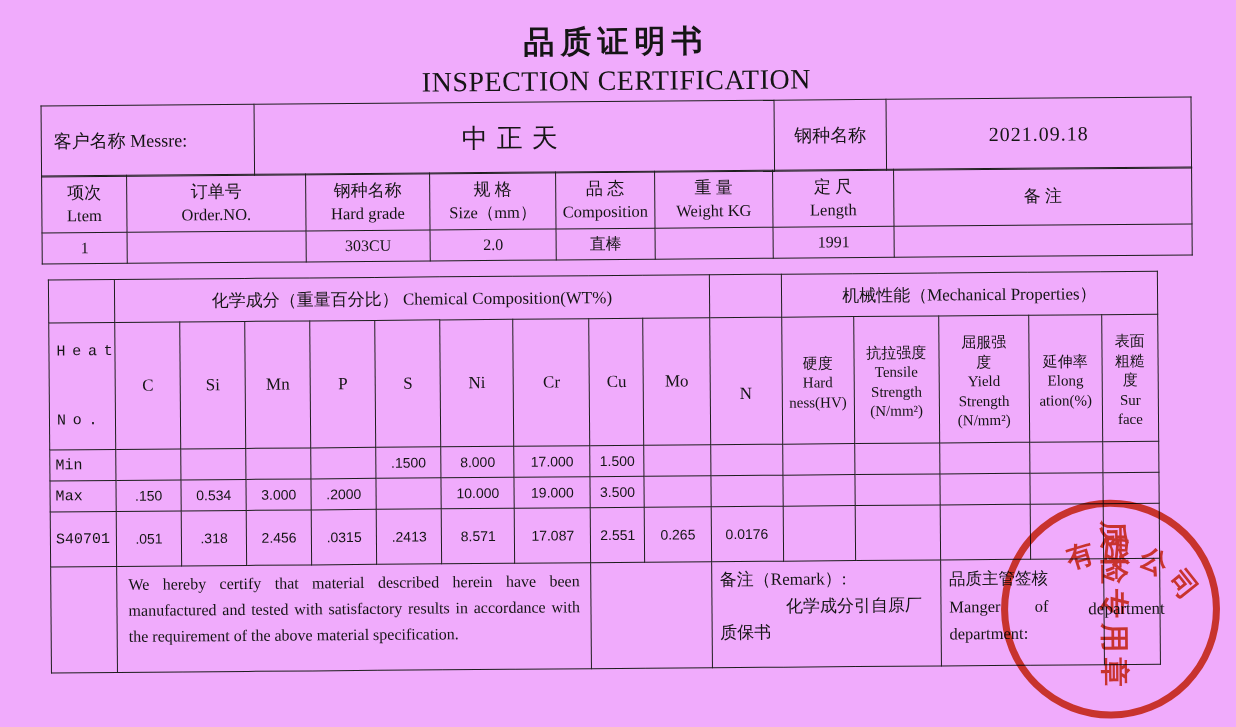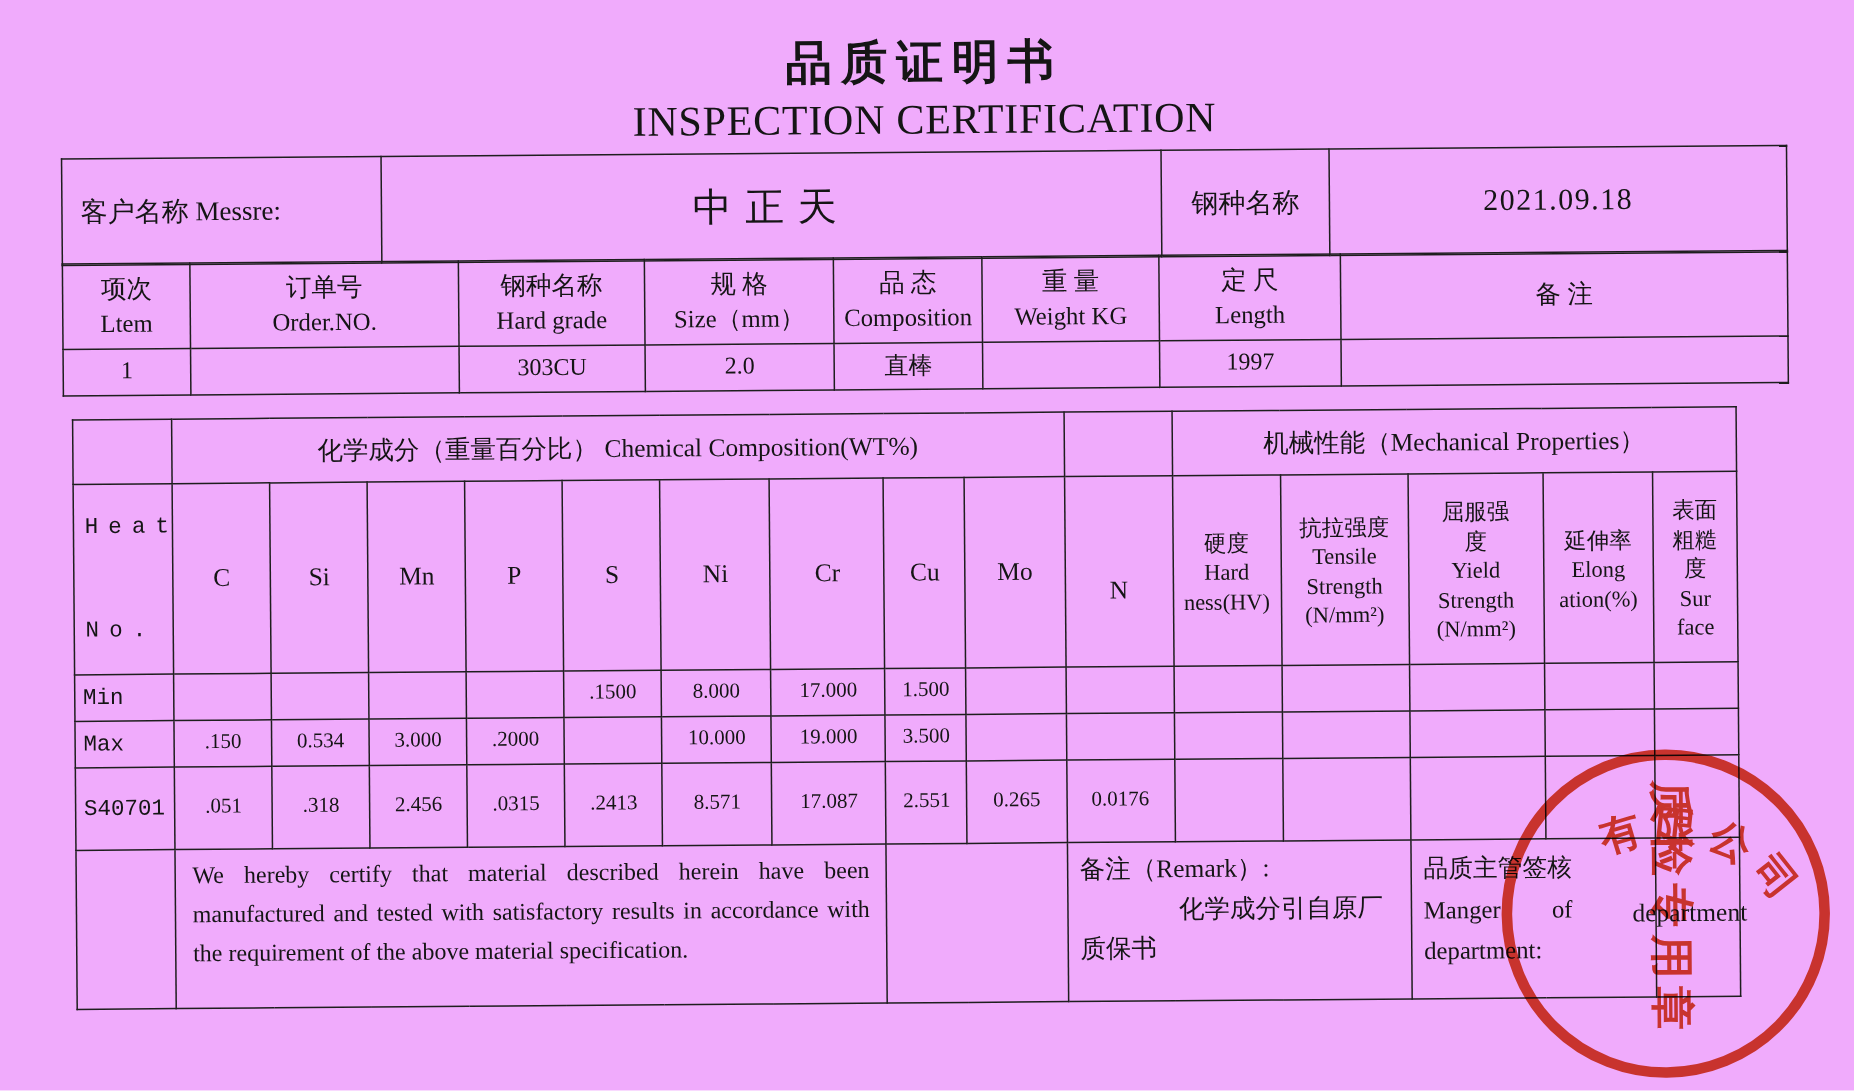--- a/index.html
+++ b/index.html
@@ -41,21 +41,21 @@
     padding:7px 0 7px 7px;font-family:"Liberation Mono","DejaVu Sans Mono",monospace;
     font-size:15px;letter-spacing:0.45em;
   }
   .el{text-align:center;font-size:17px;}
   .n-cell{vertical-align:top;padding-top:26px;}
   .mech{vertical-align:top;text-align:center;font-size:15px;line-height:1.3;padding-top:5px;}
   .preline{white-space:pre-line;}
   .rowlbl{font-family:"Liberation Mono","DejaVu Sans Mono",monospace;font-size:15px;padding-left:5px;}
   .data td{height:30px;}
   .r-s40701 td{height:54px;}
-  .val{font-family:Liberation Serif, serif;font-size:14px;text-align:center;}
+  .val{font-family:Liberation Sans, sans-serif;font-size:14px;text-align:center;}
   .bottom td{height:95px;vertical-align:top;}
   .certify{font-size:16px;line-height:1.62;text-align:justify;padding:5px 11px 5px 11px;}
   .remark{font-size:17px;line-height:1.55;padding:5px 8px;}
   .remark .indent{padding-left:66px;}
   .sign{font-size:16.5px;line-height:1.65;padding:5px 8px;}
   .spread{word-spacing:30px;}
   .lastcol{position:relative;}
   .assurance{position:absolute;left:-16px;top:40px;font-size:17px;white-space:nowrap;}
   
   .stamp{position:absolute;left:992px;top:496px;width:232px;height:232px;
@@ -138,21 +138,21 @@
                 <div class="cn">备  注</div>
               </td>
       </tr>
       <tr class="vals">
         <td>1</td>
         <td></td>
         <td>303CU</td>
         <td>2.0</td>
         <td>直棒</td>
         <td></td>
-        <td>1997</td>
+        <td>1991</td>
         <td></td>
       </tr>
     </tbody>
         </table>
 
     <table class="main">
       <colgroup>
         <col style="width:66px">
             <col style="width:65px">
             <col style="width:65px">

